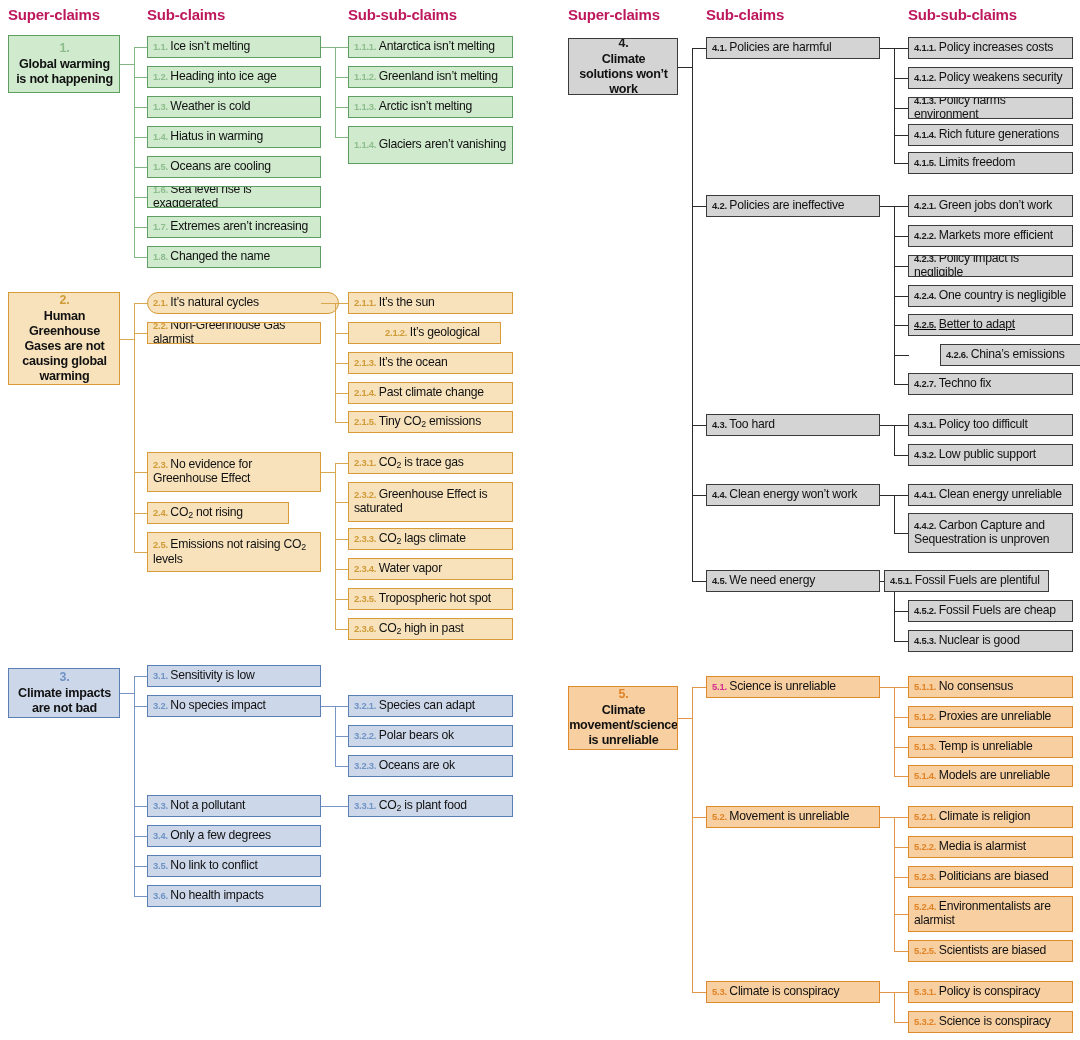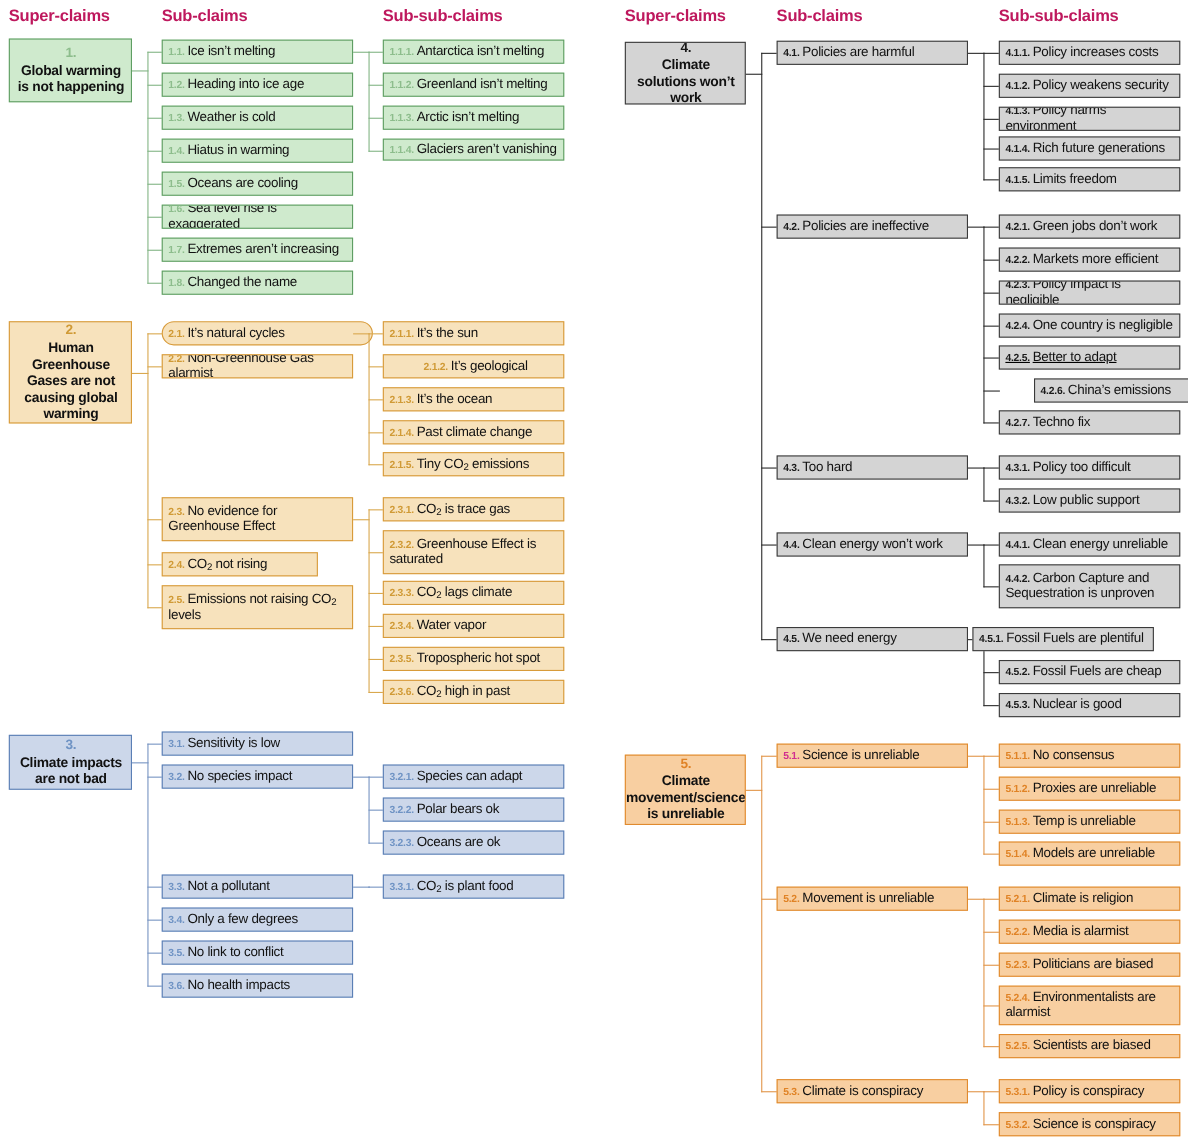--- a/index.html
+++ b/index.html
@@ -101,21 +101,21 @@
     </div>
     <div class="connector" style="left: 335px; top: 77px; width: 14px; height: 1px; background: rgb(131, 181, 133);"></div>
     <div class="node p-green" style="left: 348px; top: 66px; width: 165px; height: 22px;">
       <span class="node-inner"><span class="num">1.1.2.</span><span class="lbl">Greenland isn’t melting</span></span>
     </div>
     <div class="connector" style="left: 335px; top: 107px; width: 14px; height: 1px; background: rgb(131, 181, 133);"></div>
     <div class="node p-green" style="left: 348px; top: 96px; width: 165px; height: 22px;">
       <span class="node-inner"><span class="num">1.1.3.</span><span class="lbl">Arctic isn’t melting</span></span>
     </div>
     <div class="connector" style="left: 335px; top: 137px; width: 14px; height: 1px; background: rgb(131, 181, 133);"></div>
-    <div class="node p-green" style="left: 348px; top: 126px; width: 165px; height: 20px;">
+    <div class="node p-green" style="left: 348px; top: 126px; width: 165px; height: 38px;">
       <span class="node-inner"><span class="num">1.1.4.</span><span class="lbl">Glaciers aren’t vanishing</span></span>
     </div>
     <div class="connector" style="left: 134px; top: 77px; width: 14px; height: 1px; background: rgb(131, 181, 133);"></div>
     <div class="node p-green" style="left: 147px; top: 66px; width: 174px; height: 22px;">
       <span class="node-inner"><span class="num">1.2.</span><span class="lbl">Heading into ice age</span></span>
     </div>
     <div class="connector" style="left: 134px; top: 107px; width: 14px; height: 1px; background: rgb(131, 181, 133);"></div>
     <div class="node p-green" style="left: 147px; top: 96px; width: 174px; height: 22px;">
       <span class="node-inner"><span class="num">1.3.</span><span class="lbl">Weather is cold</span></span>
     </div>
@@ -148,21 +148,21 @@
     <div class="node p-wheat" style="left: 147px; top: 292px; width: 192px; height: 22px; border-radius: 11px;">
       <span class="node-inner"><span class="num">2.1.</span><span class="lbl">It’s natural cycles</span></span>
     </div>
     <div class="connector" style="left: 321px; top: 303px; width: 15px; height: 1px; background: rgb(217, 168, 78);"></div>
     <div class="connector" style="left: 335px; top: 303px; width: 1px; height: 120px; background: rgb(217, 168, 78);"></div>
     <div class="connector" style="left: 335px; top: 303px; width: 14px; height: 1px; background: rgb(217, 168, 78);"></div>
     <div class="node p-wheat" style="left: 348px; top: 292px; width: 165px; height: 22px;">
       <span class="node-inner"><span class="num">2.1.1.</span><span class="lbl">It’s the sun</span></span>
     </div>
     <div class="connector" style="left: 335px; top: 333px; width: 14px; height: 1px; background: rgb(217, 168, 78);"></div>
-    <div class="node p-wheat" style="left: 348px; top: 322px; width: 165px; height: 22px; padding-left: 36px;">
+    <div class="node p-wheat" style="left: 348px; top: 322px; width: 153px; height: 22px; padding-left: 36px;">
       <span class="node-inner"><span class="num">2.1.2.</span><span class="lbl">It’s geological</span></span>
     </div>
     <div class="connector" style="left: 335px; top: 363px; width: 14px; height: 1px; background: rgb(217, 168, 78);"></div>
     <div class="node p-wheat" style="left: 348px; top: 352px; width: 165px; height: 22px;">
       <span class="node-inner"><span class="num">2.1.3.</span><span class="lbl">It’s the ocean</span></span>
     </div>
     <div class="connector" style="left: 335px; top: 393px; width: 14px; height: 1px; background: rgb(217, 168, 78);"></div>
     <div class="node p-wheat" style="left: 348px; top: 382px; width: 165px; height: 22px;">
       <span class="node-inner"><span class="num">2.1.4.</span><span class="lbl">Past climate change</span></span>
     </div>

